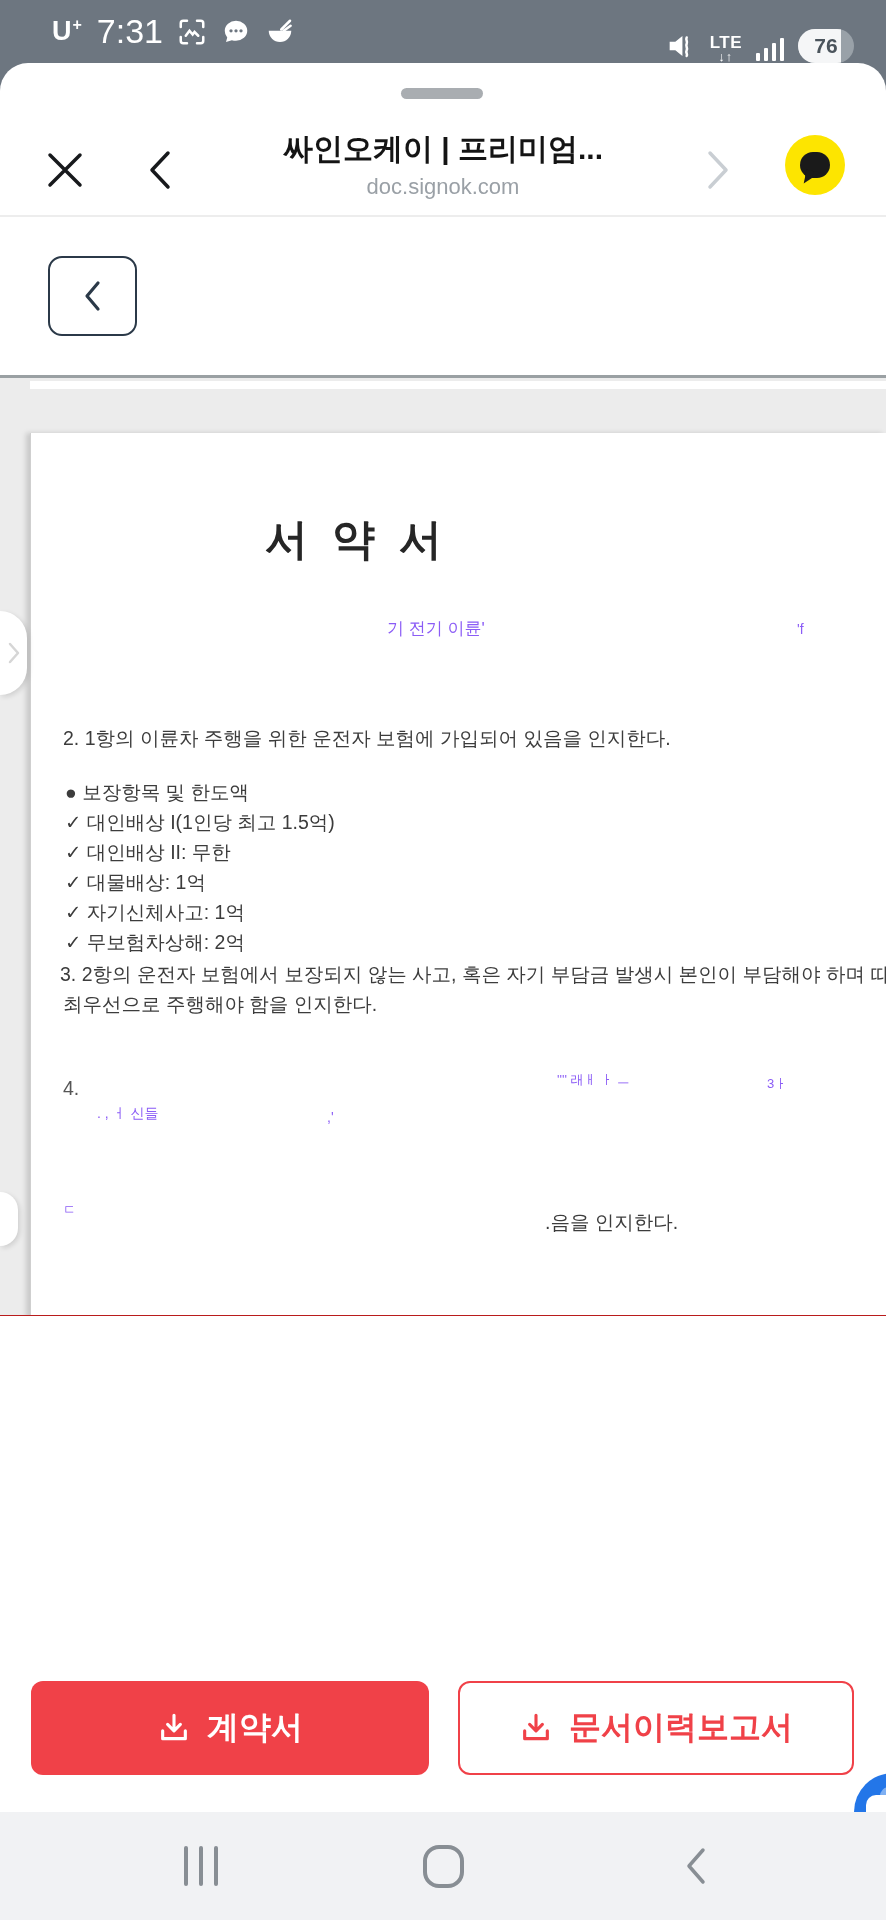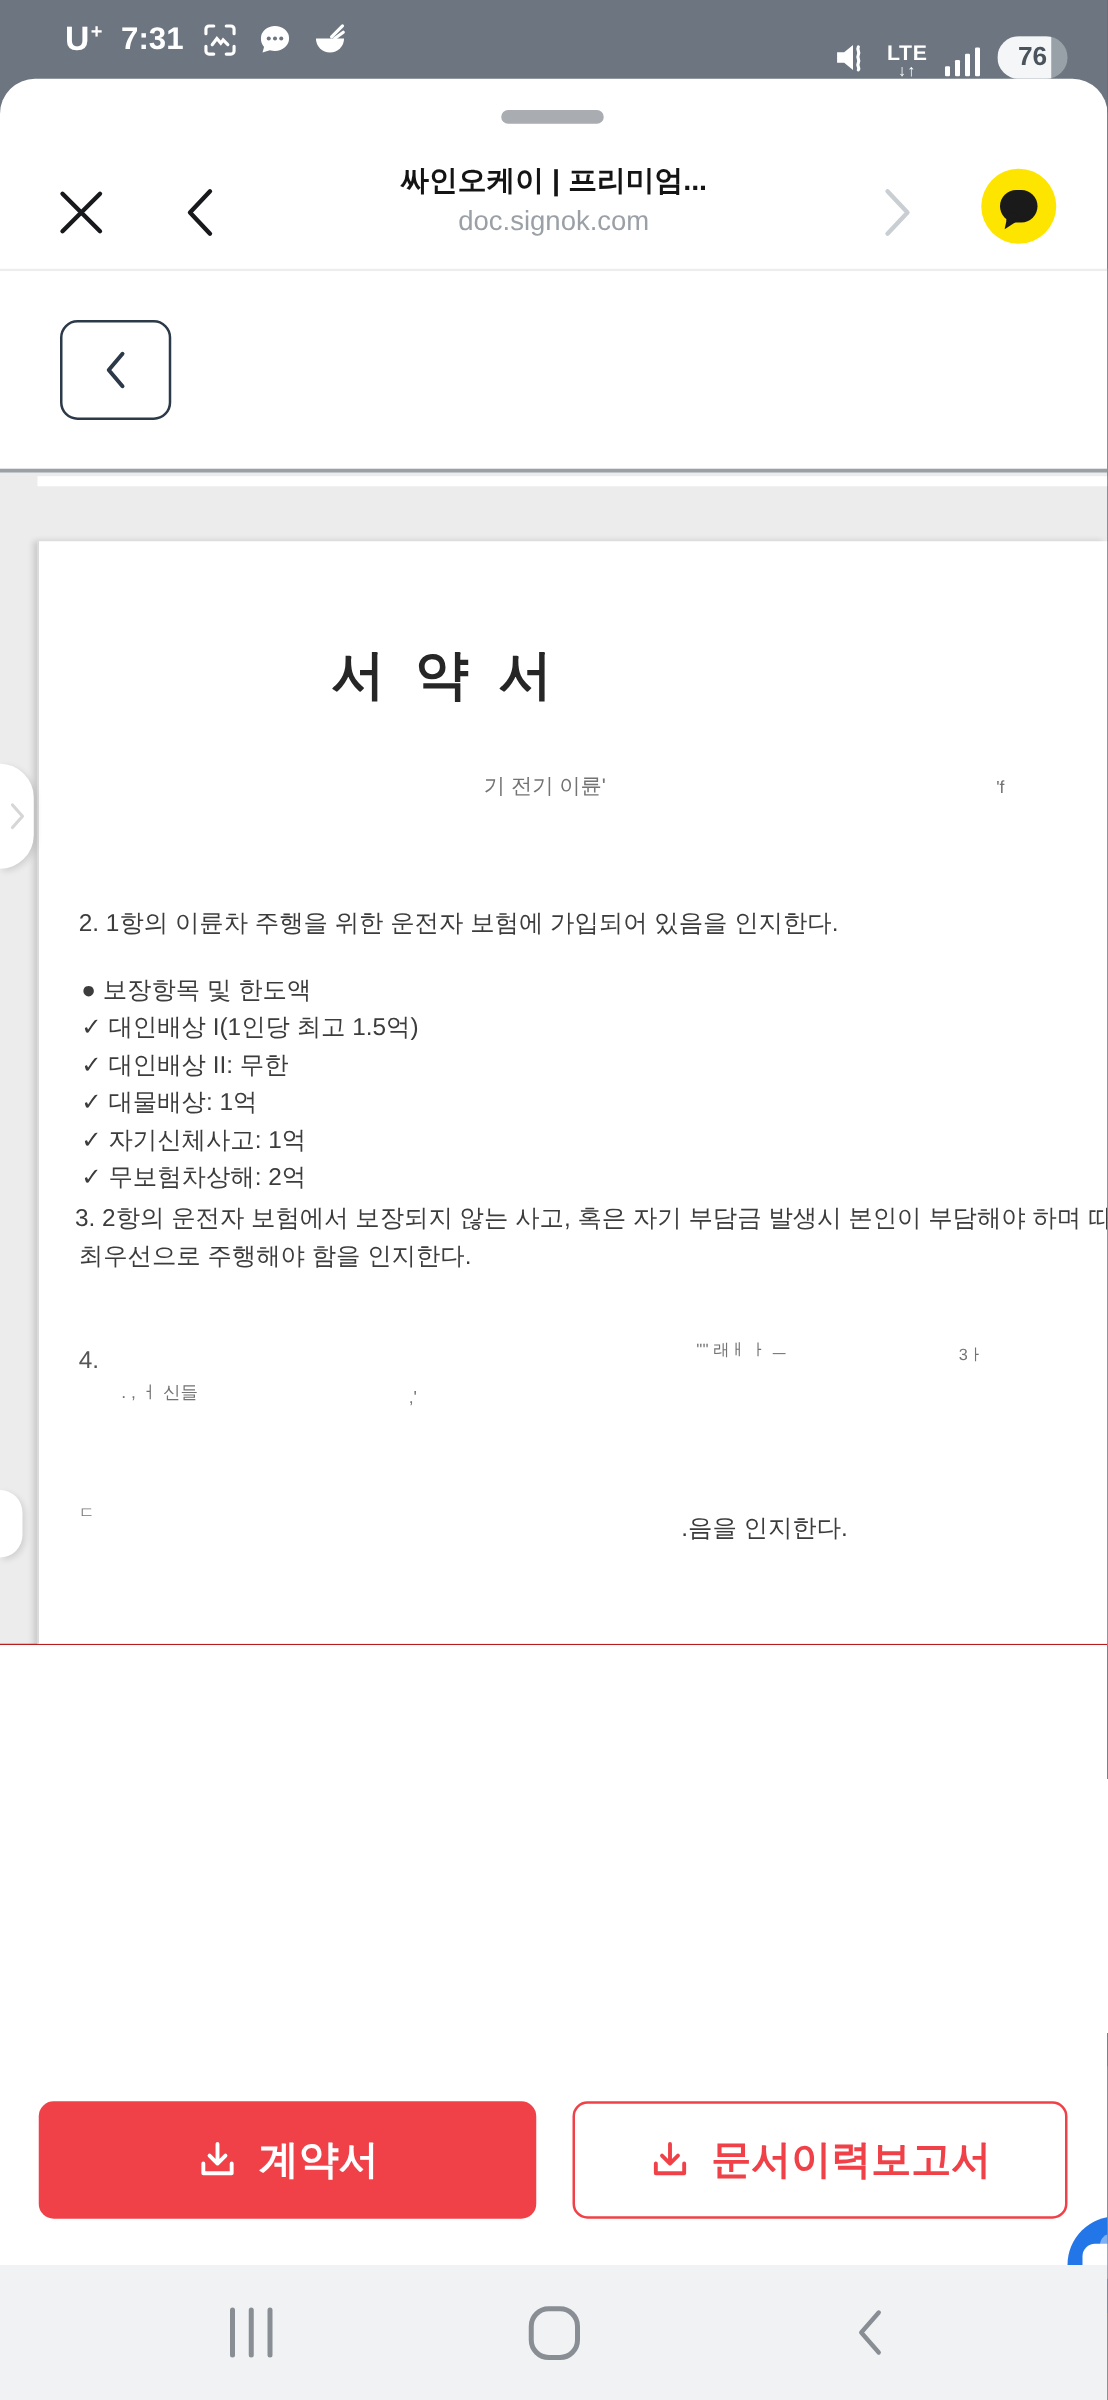--- a/index.html
+++ b/index.html
@@ -6,39 +6,39 @@
   html,body{background:#3a3f44}
   #phone{position:relative;width:886px;height:1920px;overflow:hidden;
          font-family:"Liberation Sans","DejaVu Sans",sans-serif;background:#6d7680}
 
   
   .statusbar{position:absolute;left:0;top:0;width:886px;height:63px;color:#fff}
   .sb-left{position:absolute;left:52px;top:0;height:63px;display:flex;align-items:center;gap:14px}
   .sb-right{position:absolute;right:32px;top:0;height:63px;display:flex;align-items:flex-end;gap:12px}
   .carrier{font-size:27px;font-weight:bold;letter-spacing:1px}
   .carrier sup{font-size:16px}
-  .sb-time{font-size:25px;font-weight:bold}
+  .sb-time{font-size:34px;font-weight:normal}
   .sb-ic{display:inline-flex;align-items:center;justify-content:center}
   .lte-wrap{display:flex;flex-direction:column;align-items:center;line-height:1}
   .lte-txt{font-size:17px;font-weight:bold;letter-spacing:.5px}
   .lte-arrows{font-size:13px;letter-spacing:1px;margin-top:-1px}
   .battery{position:relative;width:56px;height:34px;border-radius:17px;background:#99a1a8;overflow:hidden}
   .battery .fill{position:absolute;left:0;top:0;bottom:0;width:76%;background:#f5f6f7}
   .battery .pct{position:absolute;inset:0;display:flex;align-items:center;justify-content:center;
                 font-size:21px;font-weight:bold;color:#4b545c}
 
   
   .sheet{position:absolute;left:0;top:63px;width:886px;height:1857px;background:#fff;
          border-radius:28px 28px 0 0}
   .drag-handle{position:absolute;left:401px;top:25px;width:82px;height:11px;border-radius:6px;background:#a9adb1}
   .bh-close{position:absolute;left:40px;top:82px;width:50px;height:50px;color:#17191c}
   .bh-back{position:absolute;left:138px;top:84px;width:46px;height:46px;color:#17191c}
   .bh-fwd{position:absolute;left:694px;top:84px;width:46px;height:46px;color:#c9ced3}
   .bh-center{position:absolute;left:193px;top:66px;width:500px;text-align:center}
-  .bh-title{font-size:23px;font-weight:800;color:#141414;white-space:nowrap}
+  .bh-title{font-size:30px;font-weight:800;color:#141414;white-space:nowrap}
   .bh-url{margin-top:4px;font-size:22px;color:#9aa0a6}
   .kakao{position:absolute;left:785px;top:72px;width:60px;height:60px;border-radius:50%;background:#fde500;
          display:flex;align-items:center;justify-content:center}
   .kakao .bubble{position:relative;width:30px;height:26px;background:#1a1a1a;border-radius:13px}
   .kakao .bubble:after{content:"";position:absolute;left:5px;bottom:-7px;border:7px solid transparent;
          border-top-color:#1a1a1a;border-left-color:#1a1a1a;transform:rotate(12deg)}
   .bh-divider{position:absolute;left:0;top:152px;width:886px;height:2px;background:#ededed}
 
   
   .doc-toolbar{position:absolute;left:0;top:154px;width:886px;height:158px;background:#fff}
@@ -47,21 +47,21 @@
            display:flex;align-items:center;justify-content:center}
 
   
   .viewer{position:absolute;left:0;top:312px;width:886px;height:941px;background:#ececec;
           border-top:3px solid #9aa0a3;border-bottom:1px solid #b91c1c;overflow:hidden}
   .prev-page{position:absolute;left:30px;top:3px;width:856px;height:8px;background:#fff}
   .page{position:absolute;left:30px;top:55px;width:856px;height:1217px;background:#fff;
         border-left:1px solid #cfcfcf;box-shadow:-4px 0 5px rgba(0,0,0,.15);color:#3c3c3c}
   .doc-title{position:absolute;left:234px;top:78px;font-size:43px;font-weight:bold;color:#262626;
              letter-spacing:6px;white-space:nowrap}
-  .frag{position:absolute;color:#737373;filter:blur(.4px);white-space:nowrap}
+  .frag{position:absolute;color:#8b5cf6;filter:blur(.4px);white-space:nowrap}
   .f-title{left:356px;top:184px;font-size:17px}
   .f-title-r{left:766px;top:188px;font-size:14px}
   .doc-line{position:absolute;font-size:19.5px;white-space:nowrap;color:#3c3c3c}
   .item2{left:32px;top:292px}
   .coverage{position:absolute;left:34px;top:344px;line-height:30px;font-size:19.5px;color:#3c3c3c}
   .item3a{left:29px;top:528px}
   .item3b{left:32px;top:558px}
   .item4{left:32px;top:644px;color:#555}
   .f4-mid{left:526px;top:638px;font-size:13px}
   .f4-right{left:736px;top:642px;font-size:13px}

